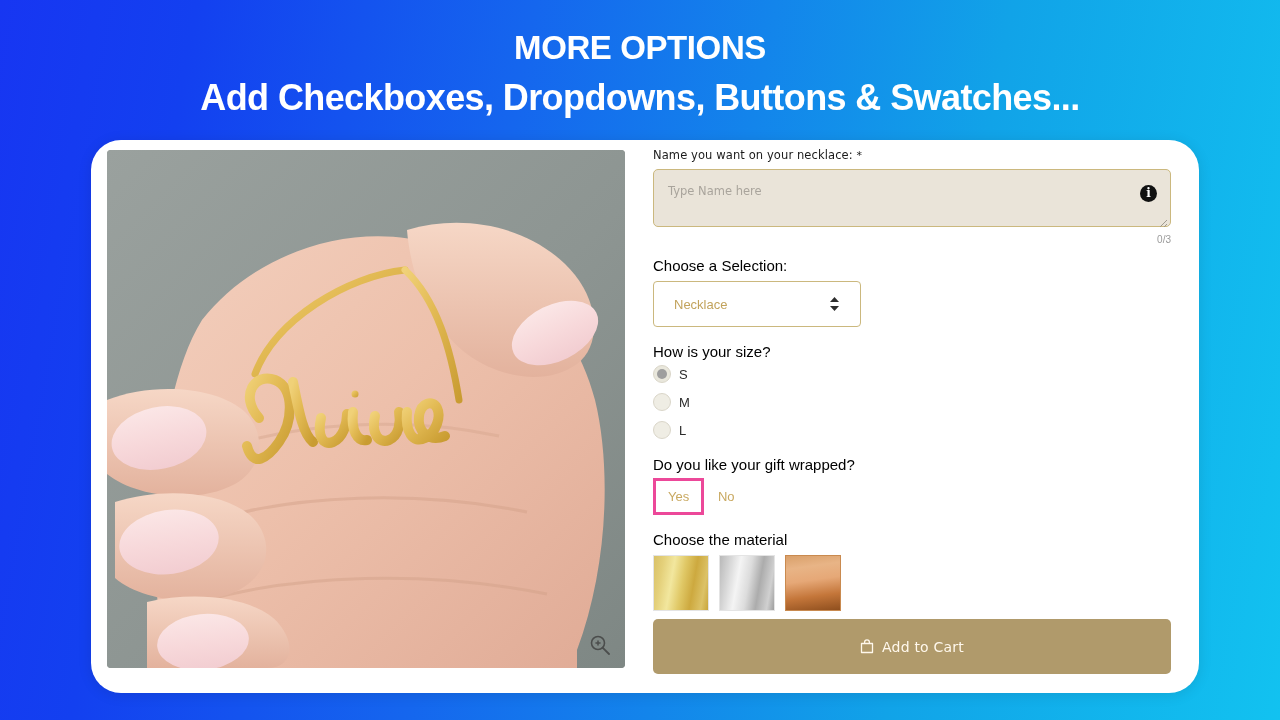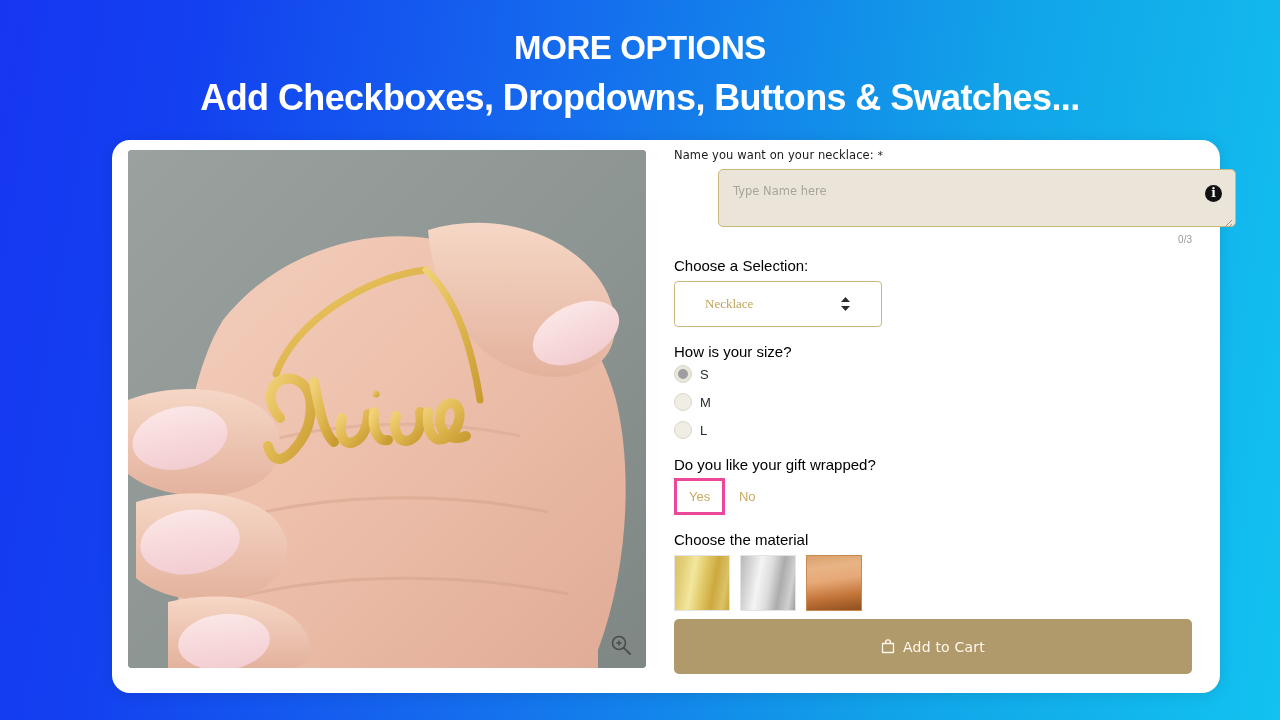--- a/index.html
+++ b/index.html
@@ -36,26 +36,26 @@
     font-size: 36px;
     font-weight: bold;
     letter-spacing: -0.6px;
     line-height: 50px;
     margin-top: 4px;
   }
 
   
   .card {
     position: absolute;
-    left: 112px;
+    left: 91px;
     top: 140px;
     width: 1108px;
     height: 553px;
     background: #ffffff;
-    border-radius: 18px;
+    border-radius: 30px;
     box-shadow: 0 2px 14px rgba(0,0,0,0.10);
   }
 
   
   .media {
     position: absolute;
     left: 16px;
     top: 10px;
     width: 518px;
     height: 518px;
@@ -93,21 +93,21 @@
   }
   .req { font-size: 11px; }
 
   .label-plain {
     font-size: 15px;
     color: #000000;
     line-height: 17px;
   }
 
   
-  .name-field-wrap { position: relative; width: 518px; margin-left: 44px; }
+  .name-field-wrap { position: relative; width: 518px; }
   .name-field {
     width: 518px;
     height: 58px;
     background: #EAE4D9;
     border: 1px solid #CBB87E;
     border-radius: 5px;
     padding: 14px 44px 10px 14px;
     font-family: "DejaVu Sans", sans-serif;
     font-size: 11.5px;
     color: #1b1b1b;
@@ -154,23 +154,22 @@
     margin-top: 7px;
   }
   .sel-box {
     width: 208px;
     height: 46px;
     border: 1px solid #CBB87E;
     border-radius: 4px;
     background: #ffffff;
     display: flex;
     align-items: center;
-    padding: 0 30px;
-    cursor: pointer;
-    font-family: Liberation Serif, serif;
+    padding: 0 20px;
+    cursor: pointer;
   }
   .sel-value {
     font-size: 13px;
     color: #C2A35C;
     flex: 1;
   }
   .sel-arrows { width: 11px; height: 16px; }
   .sel-arrows svg { display: block; width: 100%; height: 100%; }
 
   

